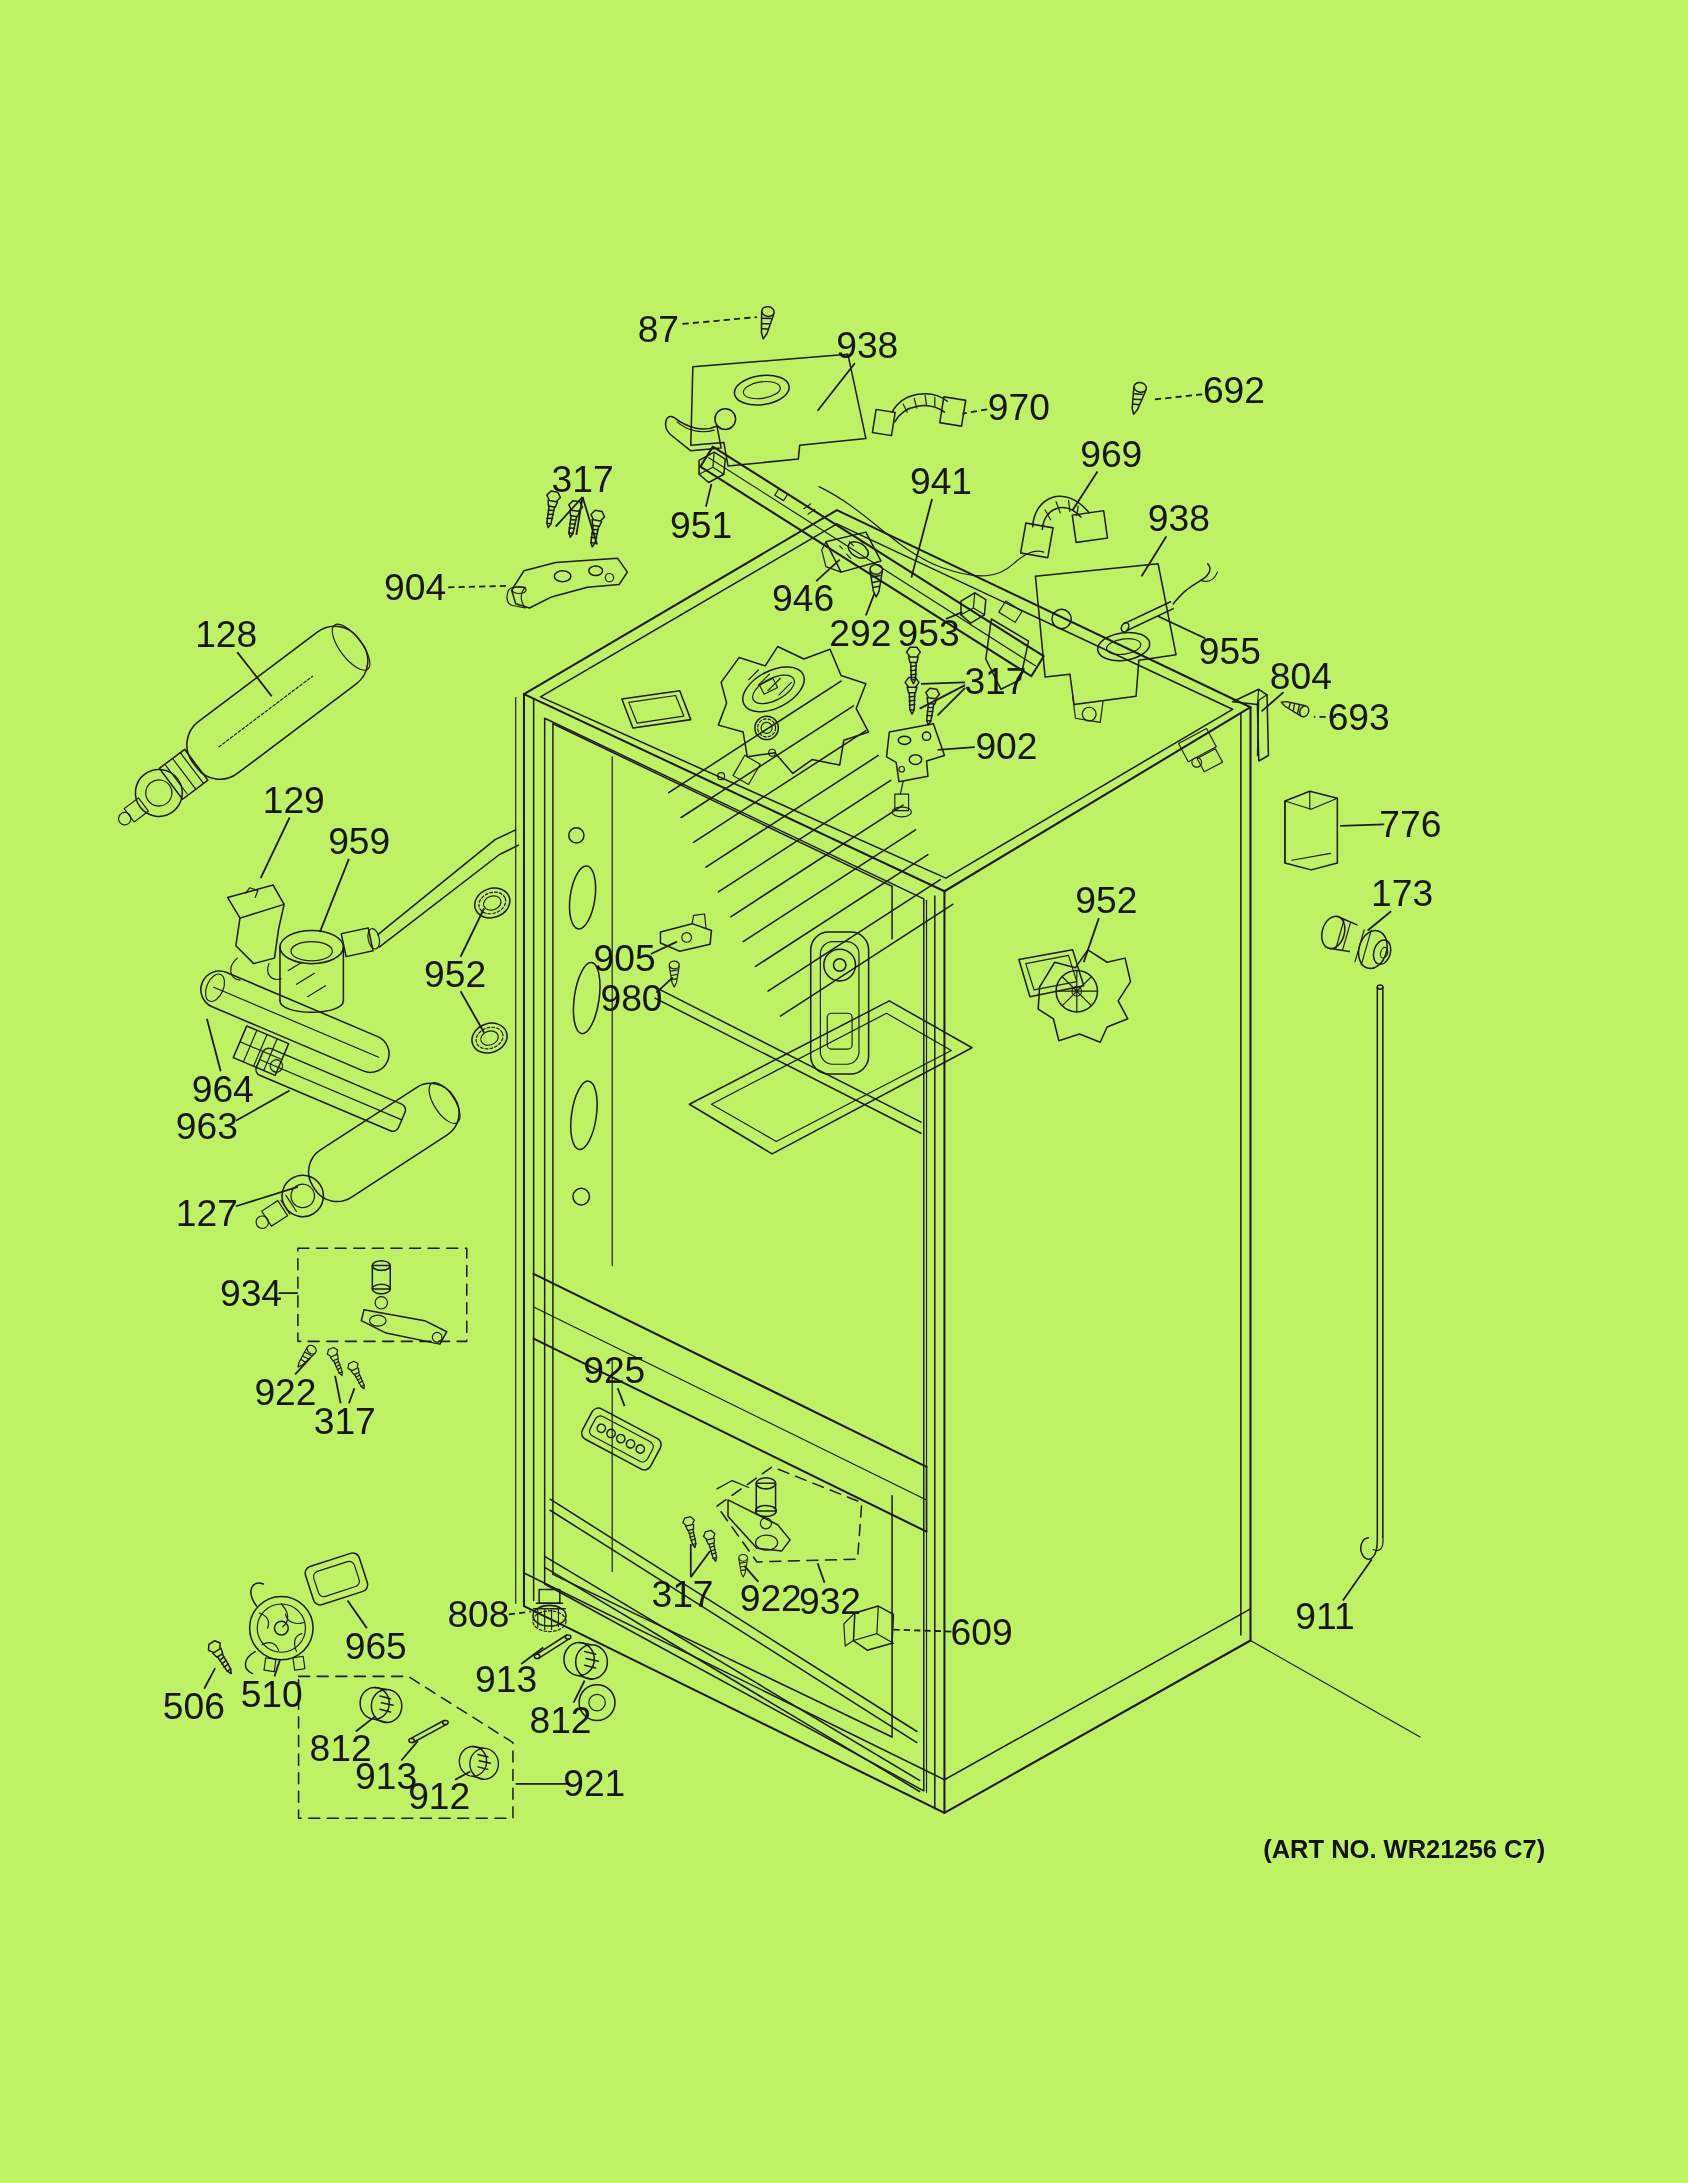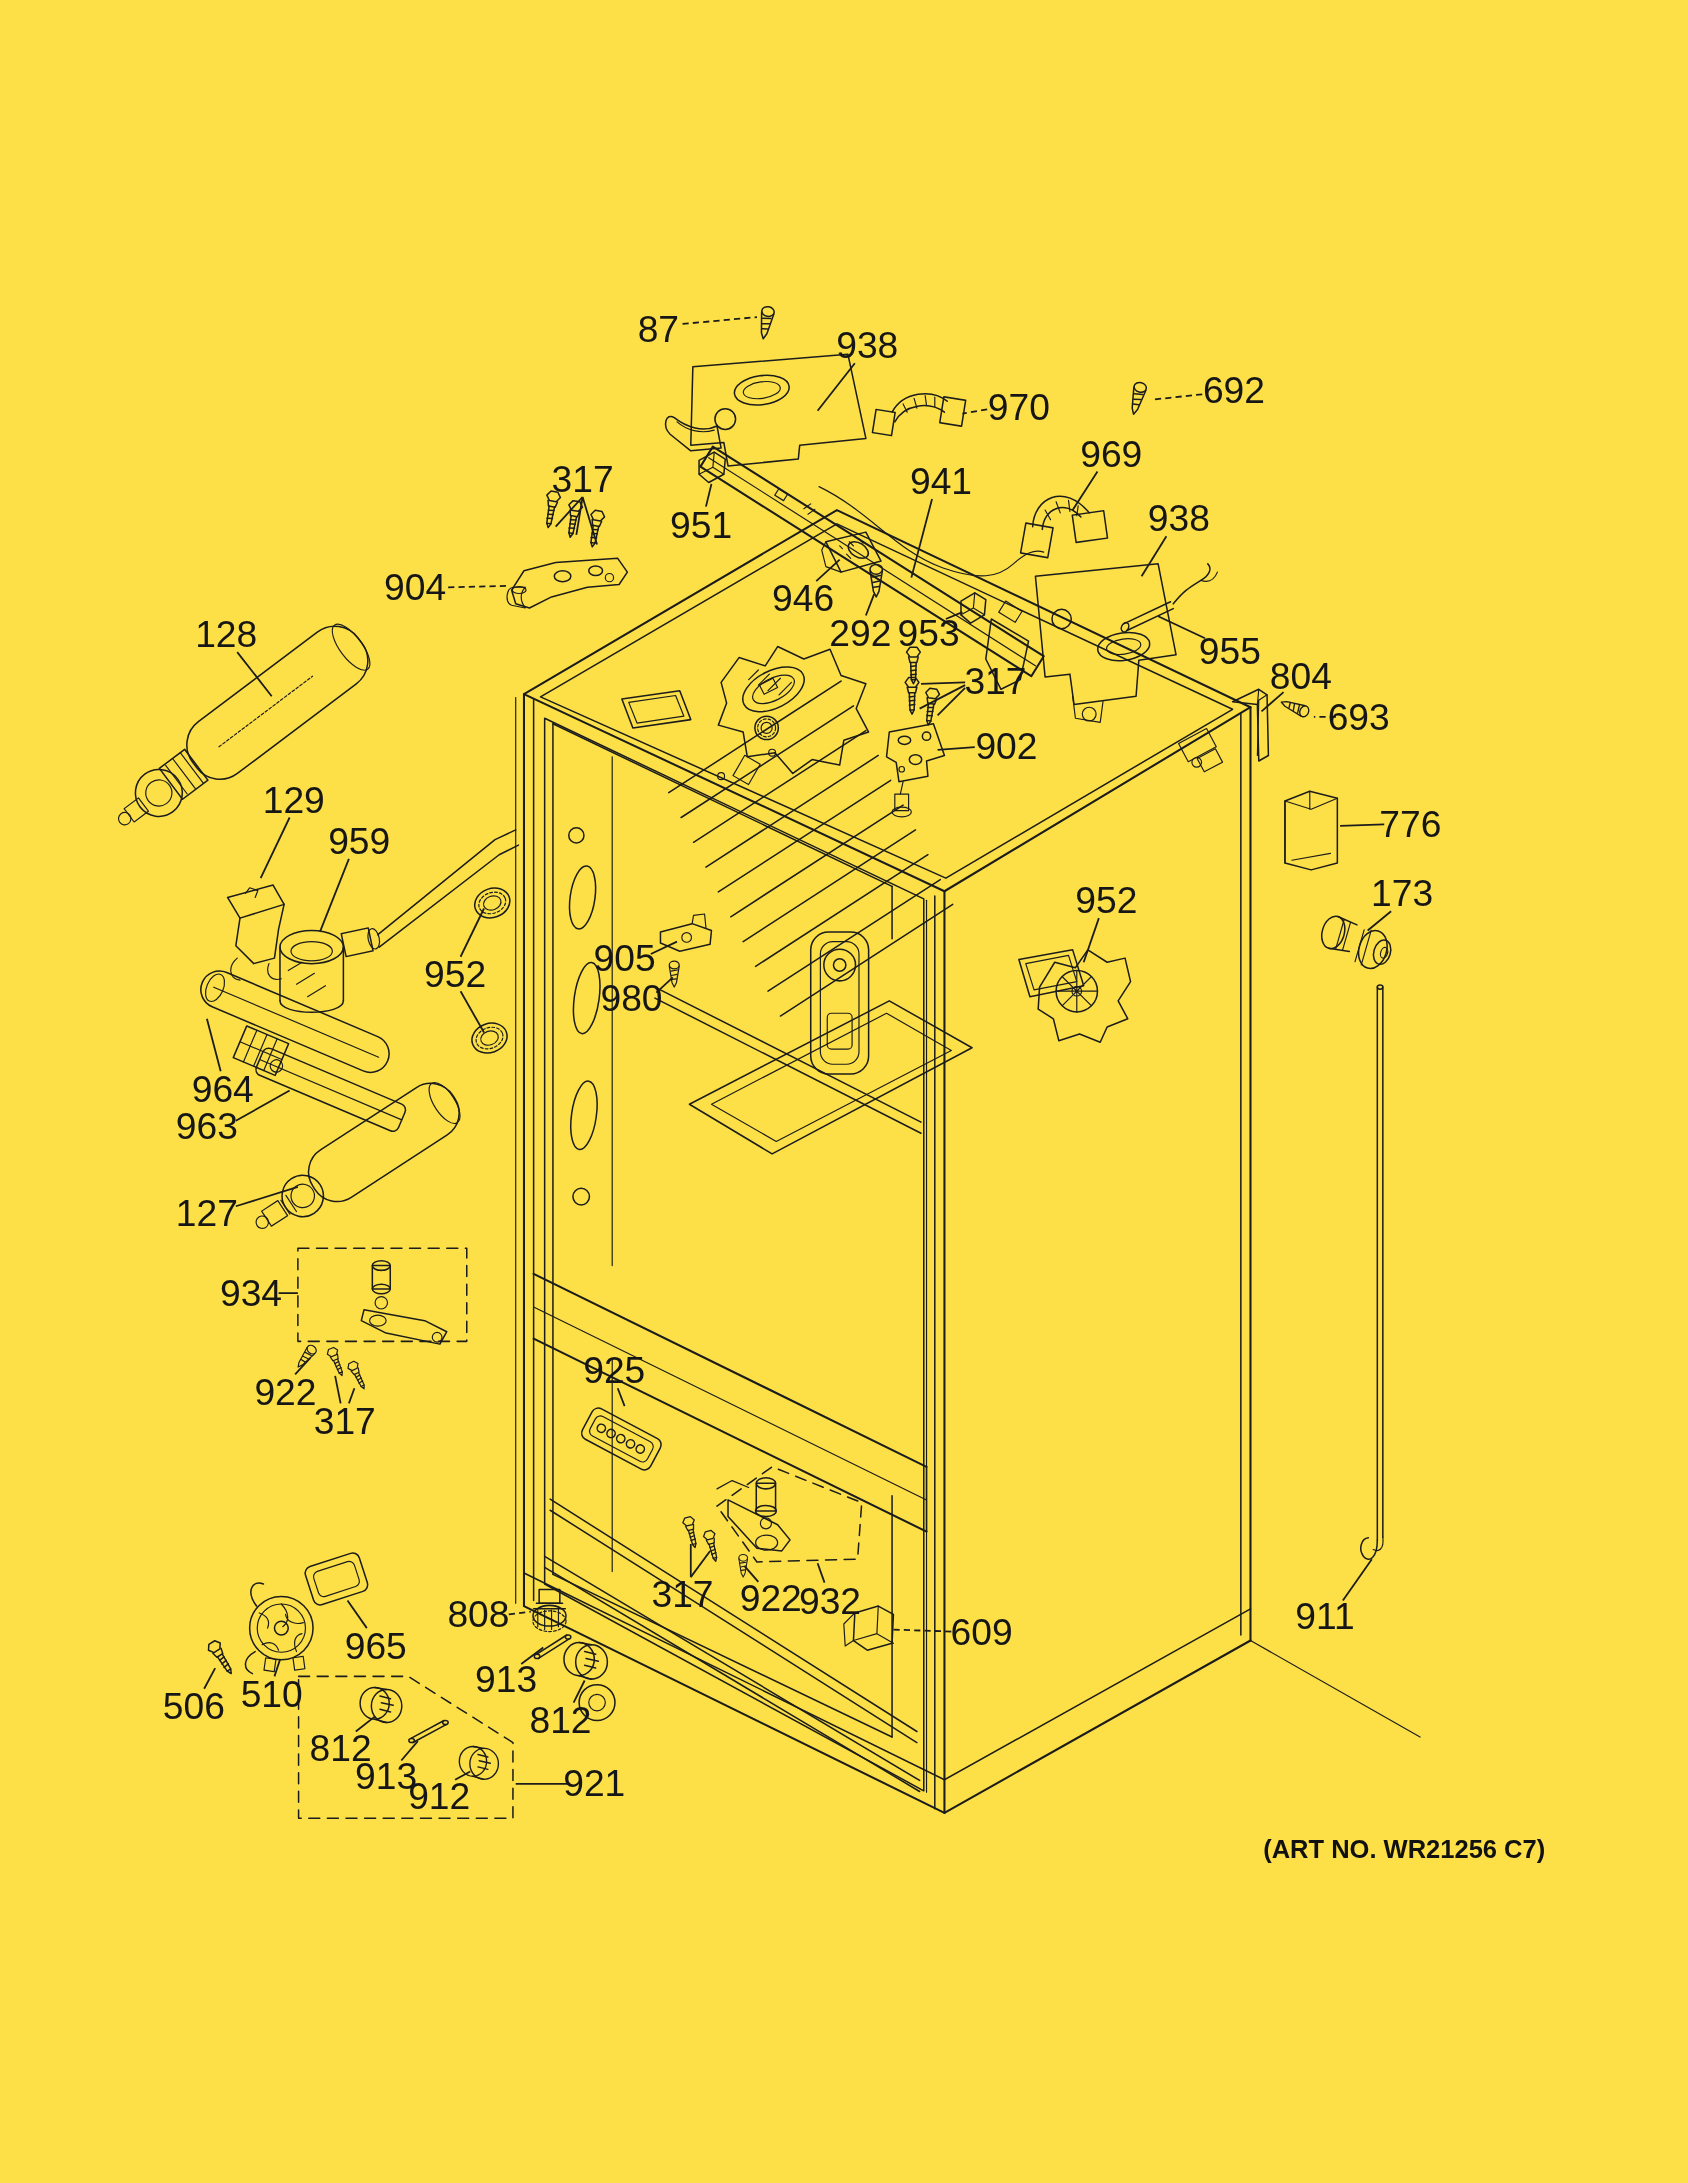--- a/index.html
+++ b/index.html
@@ -1,16 +1,16 @@
 <!DOCTYPE html>
 <html style="font-size:11px"><head>
 <meta charset="utf-8">
 <style>
   html,body{margin:0;padding:0;background:#fff;width:1689px;height:2183px;overflow:hidden}
-  #stage{position:relative;width:1689px;height:2183px;background:#fde047}
+  #stage{position:relative;width:1689px;height:2183px;background:#bef264}
   svg{position:absolute;left:0;top:0}
   .ln{fill:none;stroke:#1c1c1c;stroke-width:3;stroke-linecap:round;stroke-linejoin:round}
   .md{fill:none;stroke:#1c1c1c;stroke-width:2.2;stroke-linecap:round;stroke-linejoin:round}
   .th{fill:none;stroke:#1c1c1c;stroke-width:1.7;stroke-linecap:round;stroke-linejoin:round}
   .dash{stroke-dasharray:16 11}
   .knurl{stroke-dasharray:4 3}
   .leader{fill:none;stroke:#1c1c1c;stroke-width:2.6}
   .leader.dashed{stroke-dasharray:9 6}
   .callout-text{font-family:"Liberation Sans",sans-serif;font-size:54px;fill:#161616;text-anchor:middle;dominant-baseline:central}
   .art-text{font-family:"Liberation Sans",sans-serif;font-weight:700;font-size:37px;fill:#111;text-anchor:middle}

